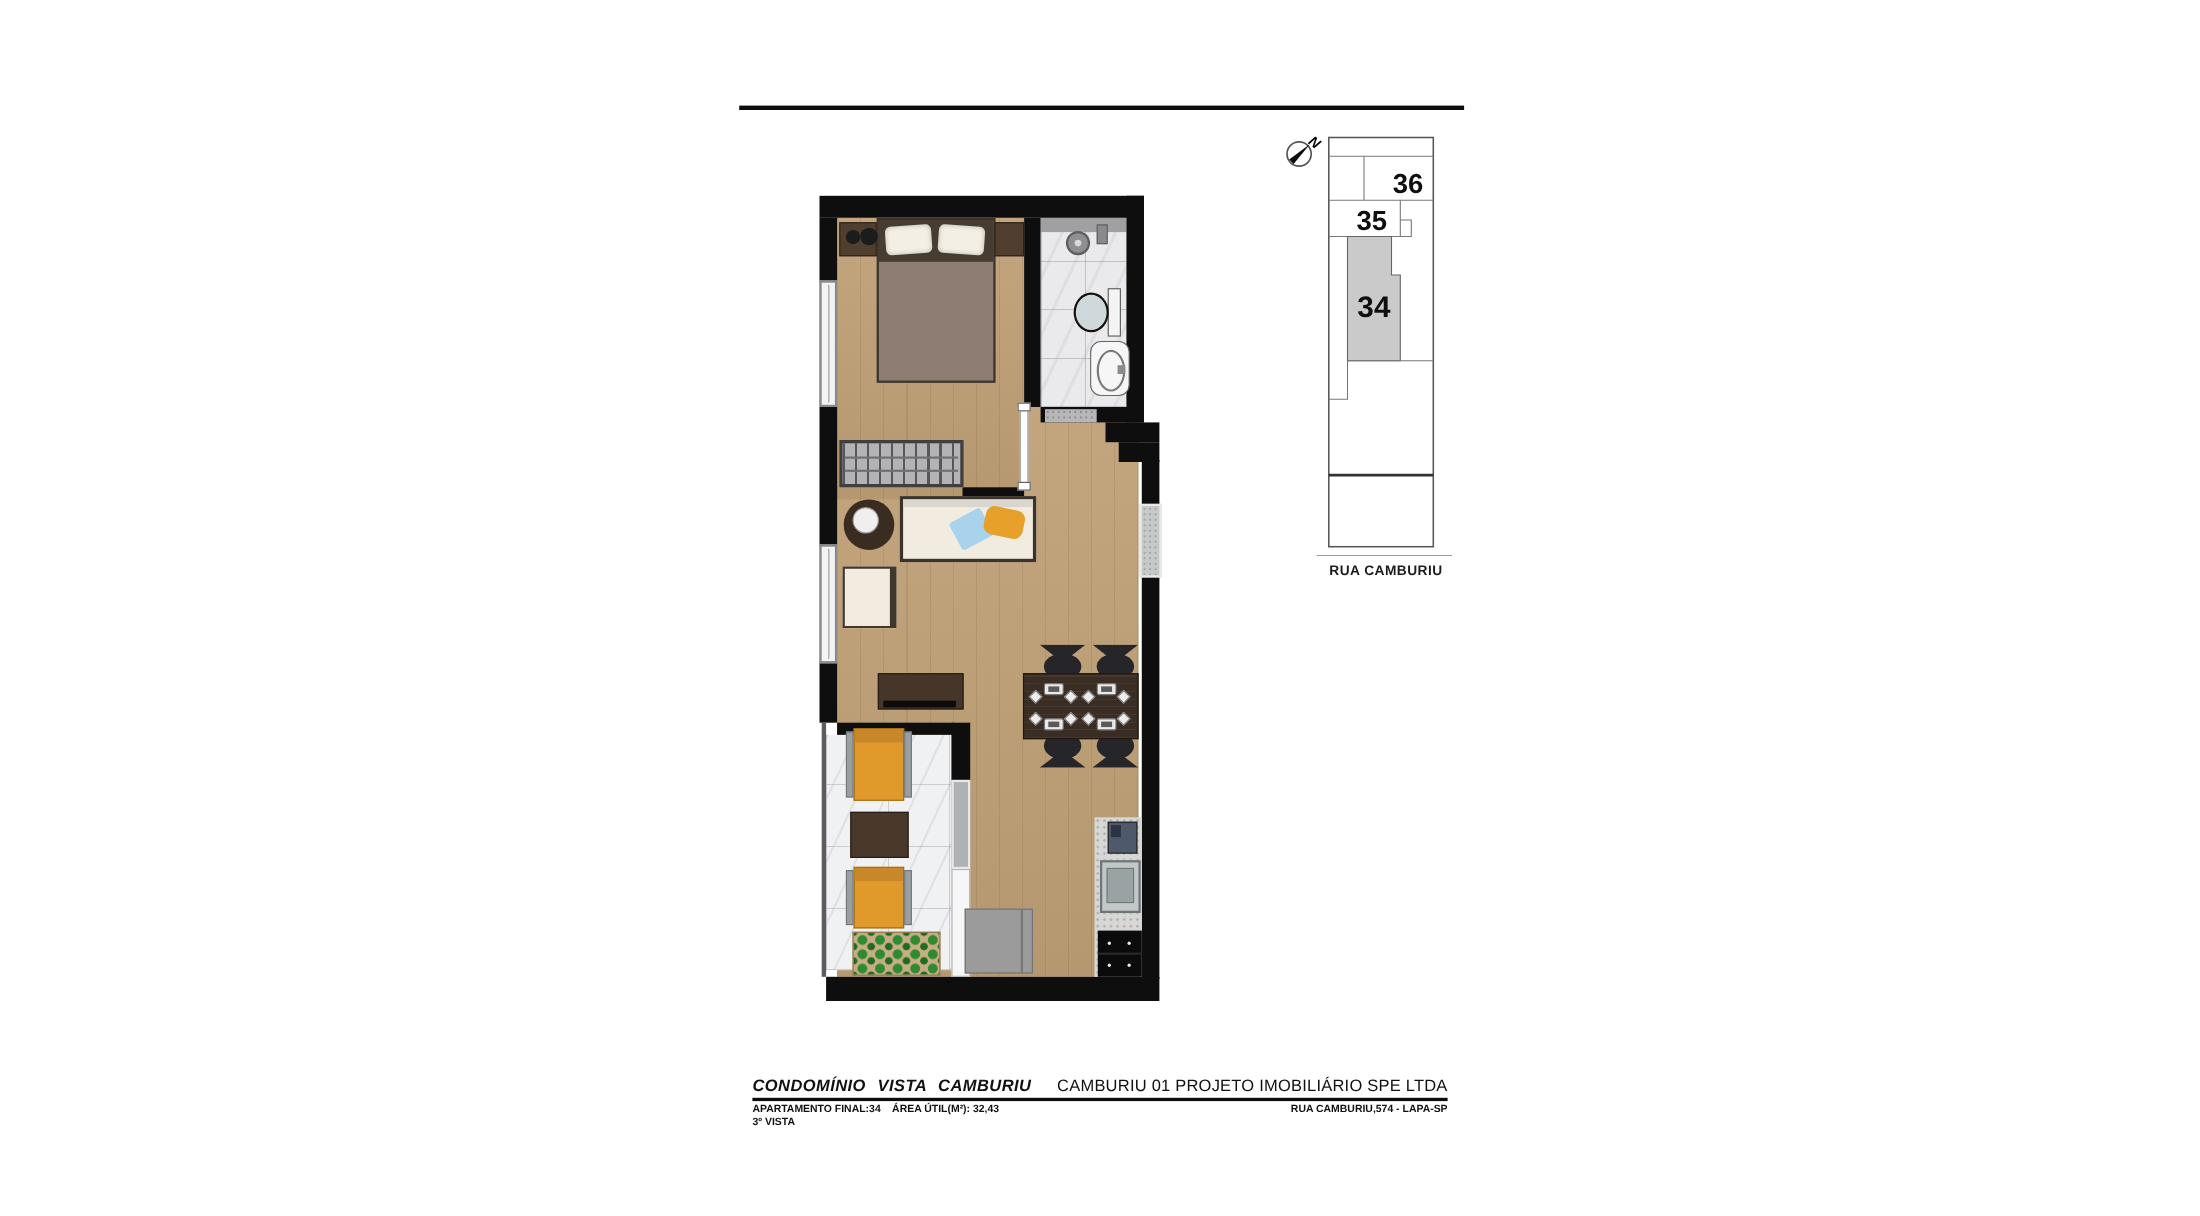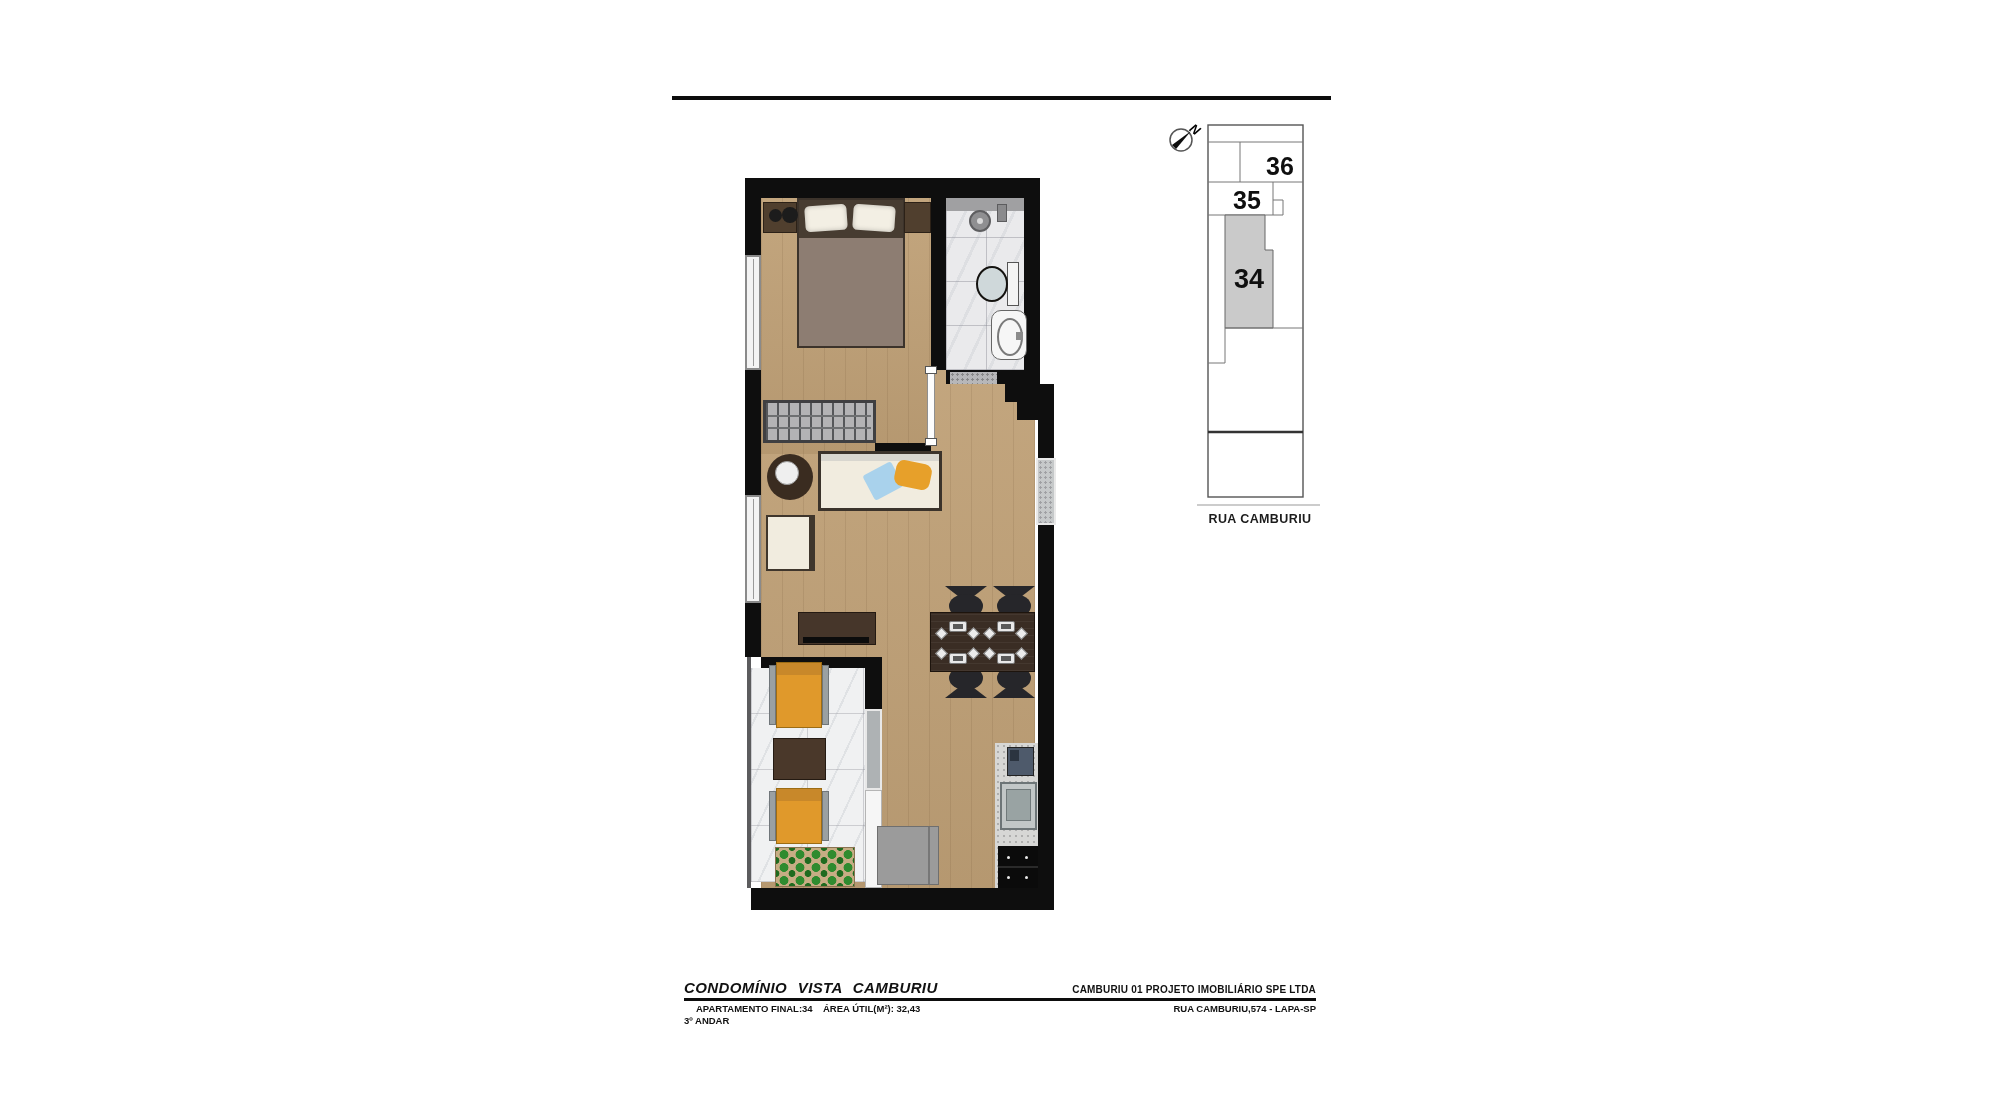--- a/index.html
+++ b/index.html
@@ -129,23 +129,23 @@
   
   .keyplan{position:absolute;left:1160px;top:112px;width:168px;height:420px;}
   .keyplan text{font-family:"Liberation Sans",sans-serif;}
   .unit-num{font-weight:700;fill:#0f0f0f;}
   .street{font-size:12.5px;font-weight:700;fill:#1c1c1c;letter-spacing:.4px;}
 
   
   .footer{position:absolute;left:684px;top:979px;width:632px;}
   .titles{display:flex;justify-content:space-between;align-items:baseline;}
   .title-left{font-size:15px;font-weight:700;letter-spacing:.4px;word-spacing:6px;white-space:nowrap;font-style:italic;}
-  .title-right{font-size:10px;font-weight:700;letter-spacing:.2px;white-space:nowrap;}
+  .title-right{font-size:15px;font-weight:400;letter-spacing:.2px;white-space:nowrap;}
   .rule{height:3px;background:#0d0d0d;margin-top:2px;}
-  .subrow{display:flex;margin-top:2px;font-size:9.5px;font-weight:700;letter-spacing:0;margin-left:12px;}
+  .subrow{display:flex;margin-top:2px;font-size:9.5px;font-weight:700;letter-spacing:0;}
   .subrow .a{width:127px;white-space:nowrap;}
   .subrow .b{white-space:nowrap;}
   .subrow .spacer{flex:1;}
   .subrow .c{white-space:nowrap;text-align:right;}
   .floorline{font-size:9.5px;font-weight:700;margin-top:1px;}
 
   .toprule{position:absolute;left:672px;top:96px;width:659px;height:4px;background:#0d0d0d;}
 </style>
 </head>
 <body>
@@ -330,16 +330,16 @@
       <div class="title-left">CONDOMÍNIO VISTA CAMBURIU</div>
       <div class="title-right">CAMBURIU 01 PROJETO IMOBILIÁRIO SPE LTDA</div>
     </div>
     <div class="rule"></div>
     <div class="subrow">
       <div class="a">APARTAMENTO FINAL:34</div>
       <div class="b">ÁREA ÚTIL(M²): 32,43</div>
       <div class="spacer"></div>
       <div class="c">RUA CAMBURIU,574 - LAPA-SP</div>
     </div>
-    <div class="floorline">3º ANDAR</div>
+    <div class="floorline">3º VISTA</div>
   </div>
 
 </div>
 
 </body></html>

